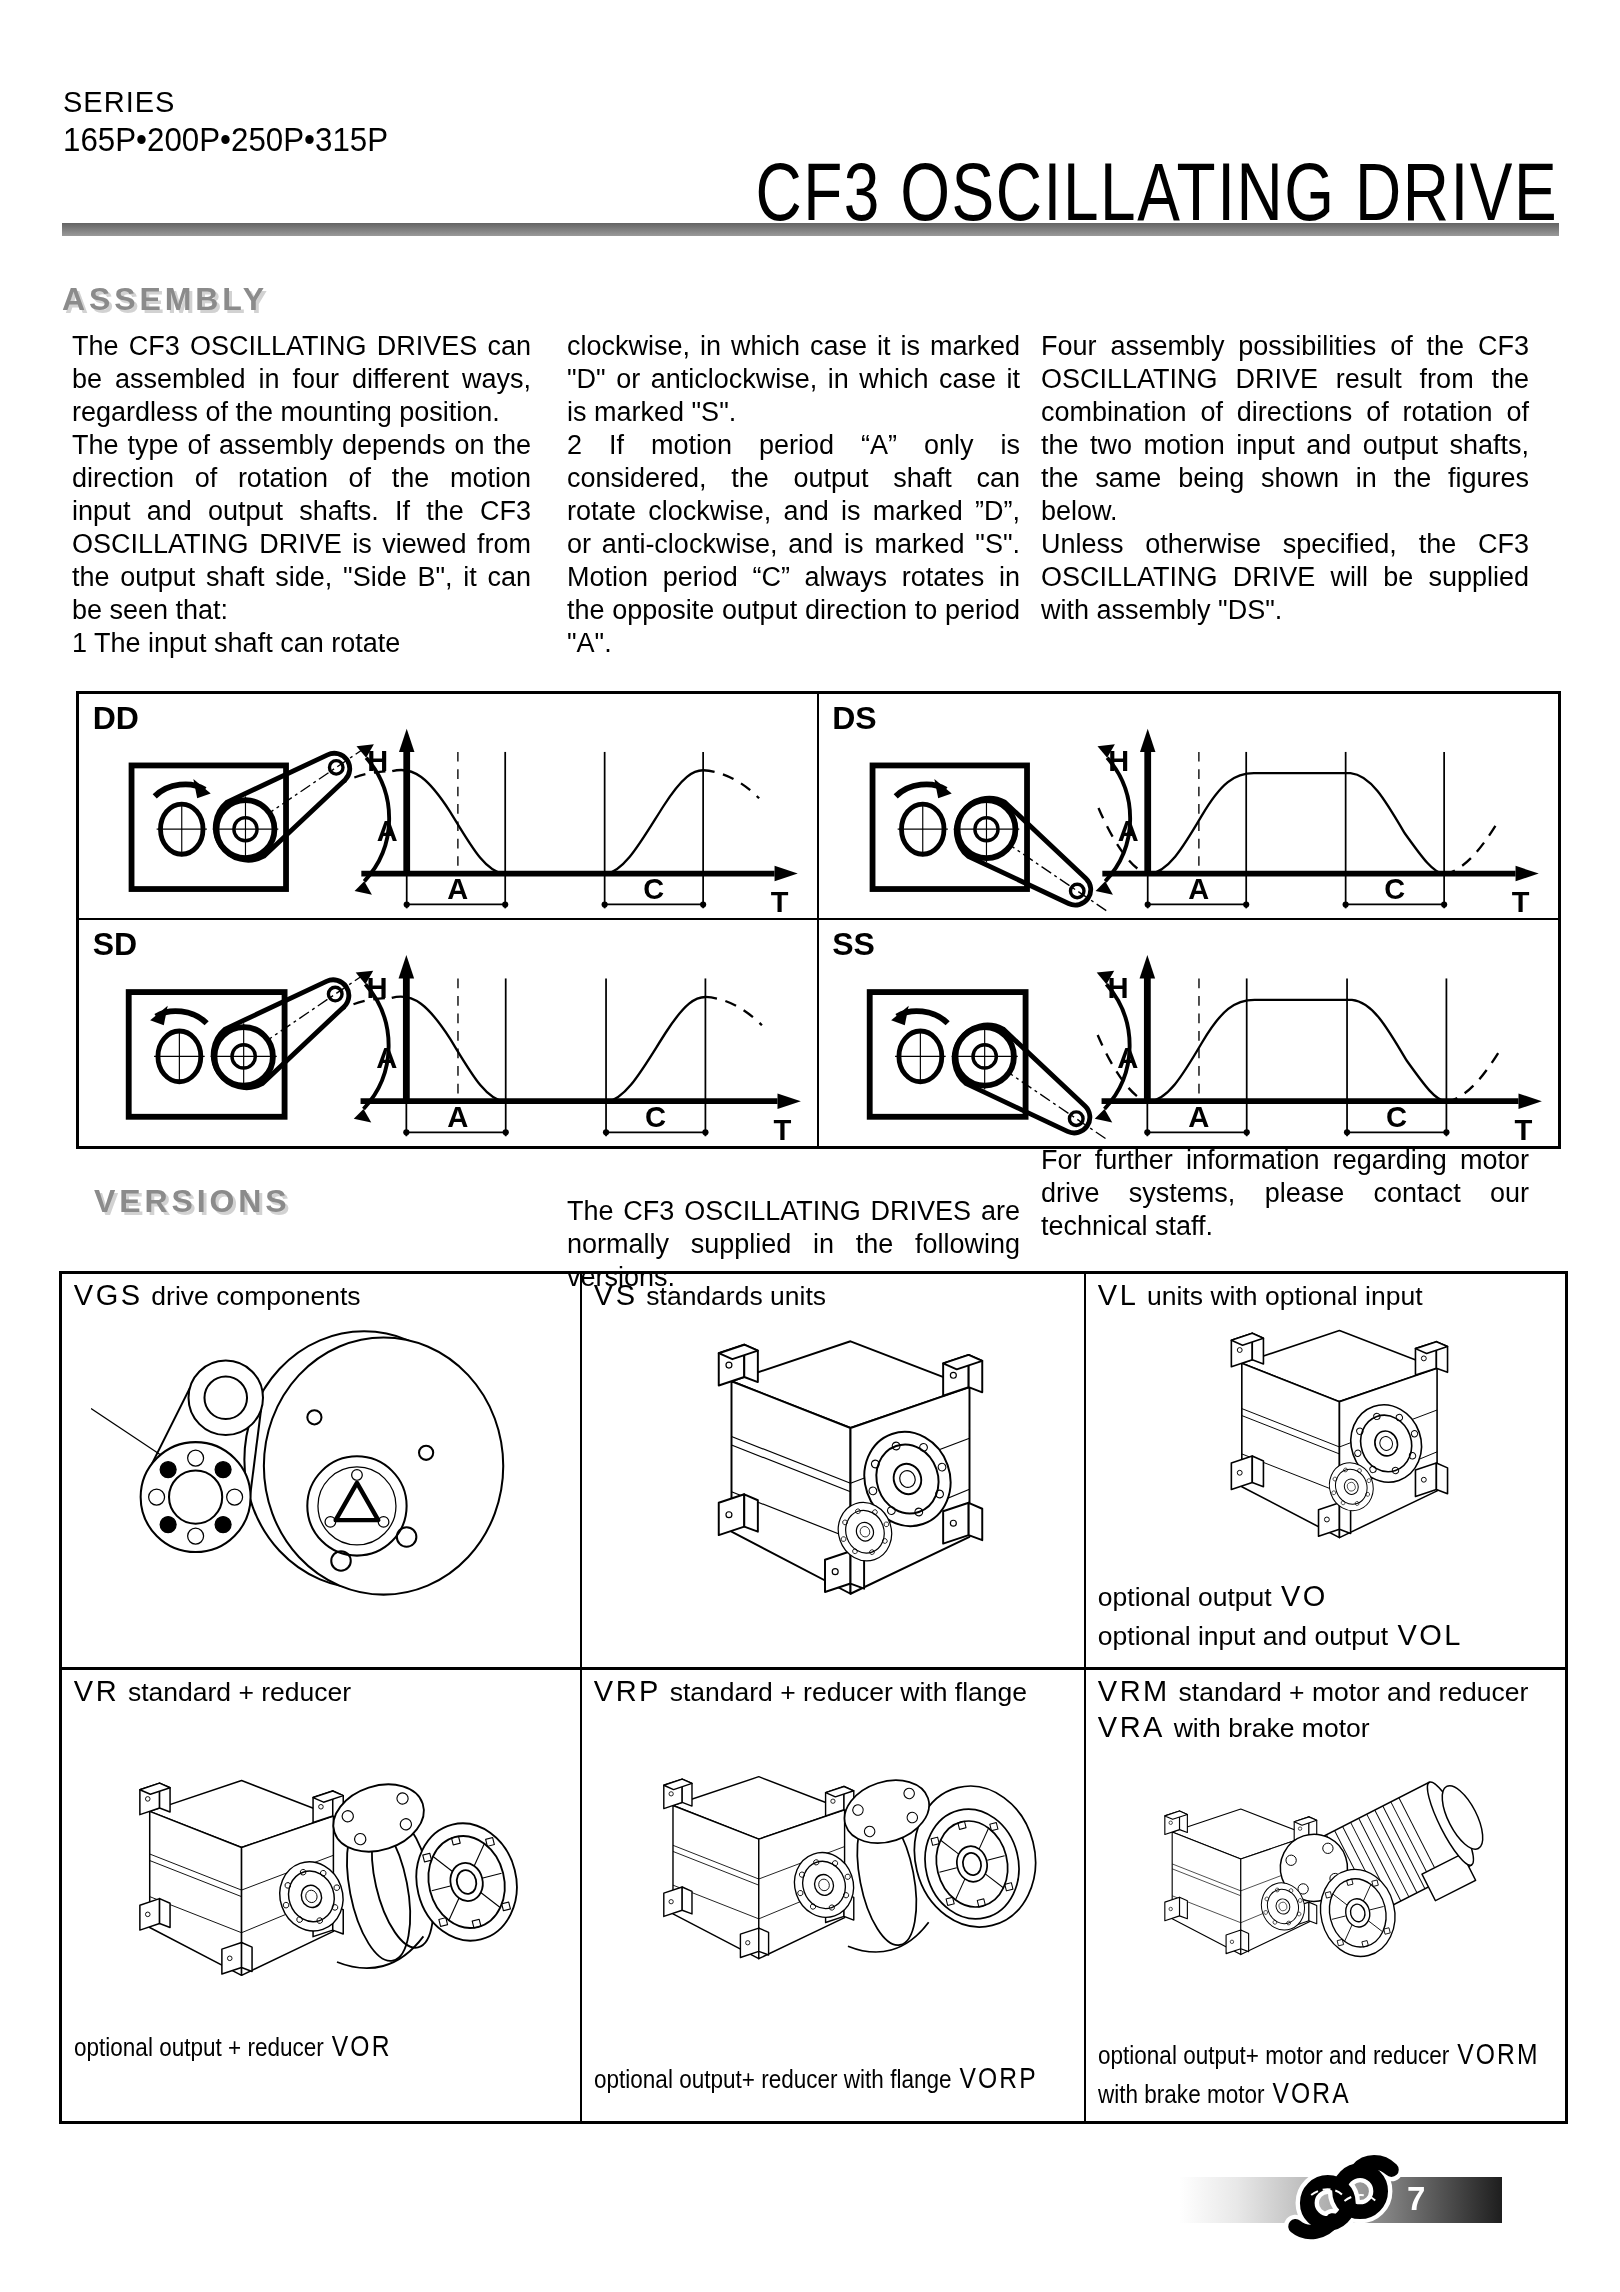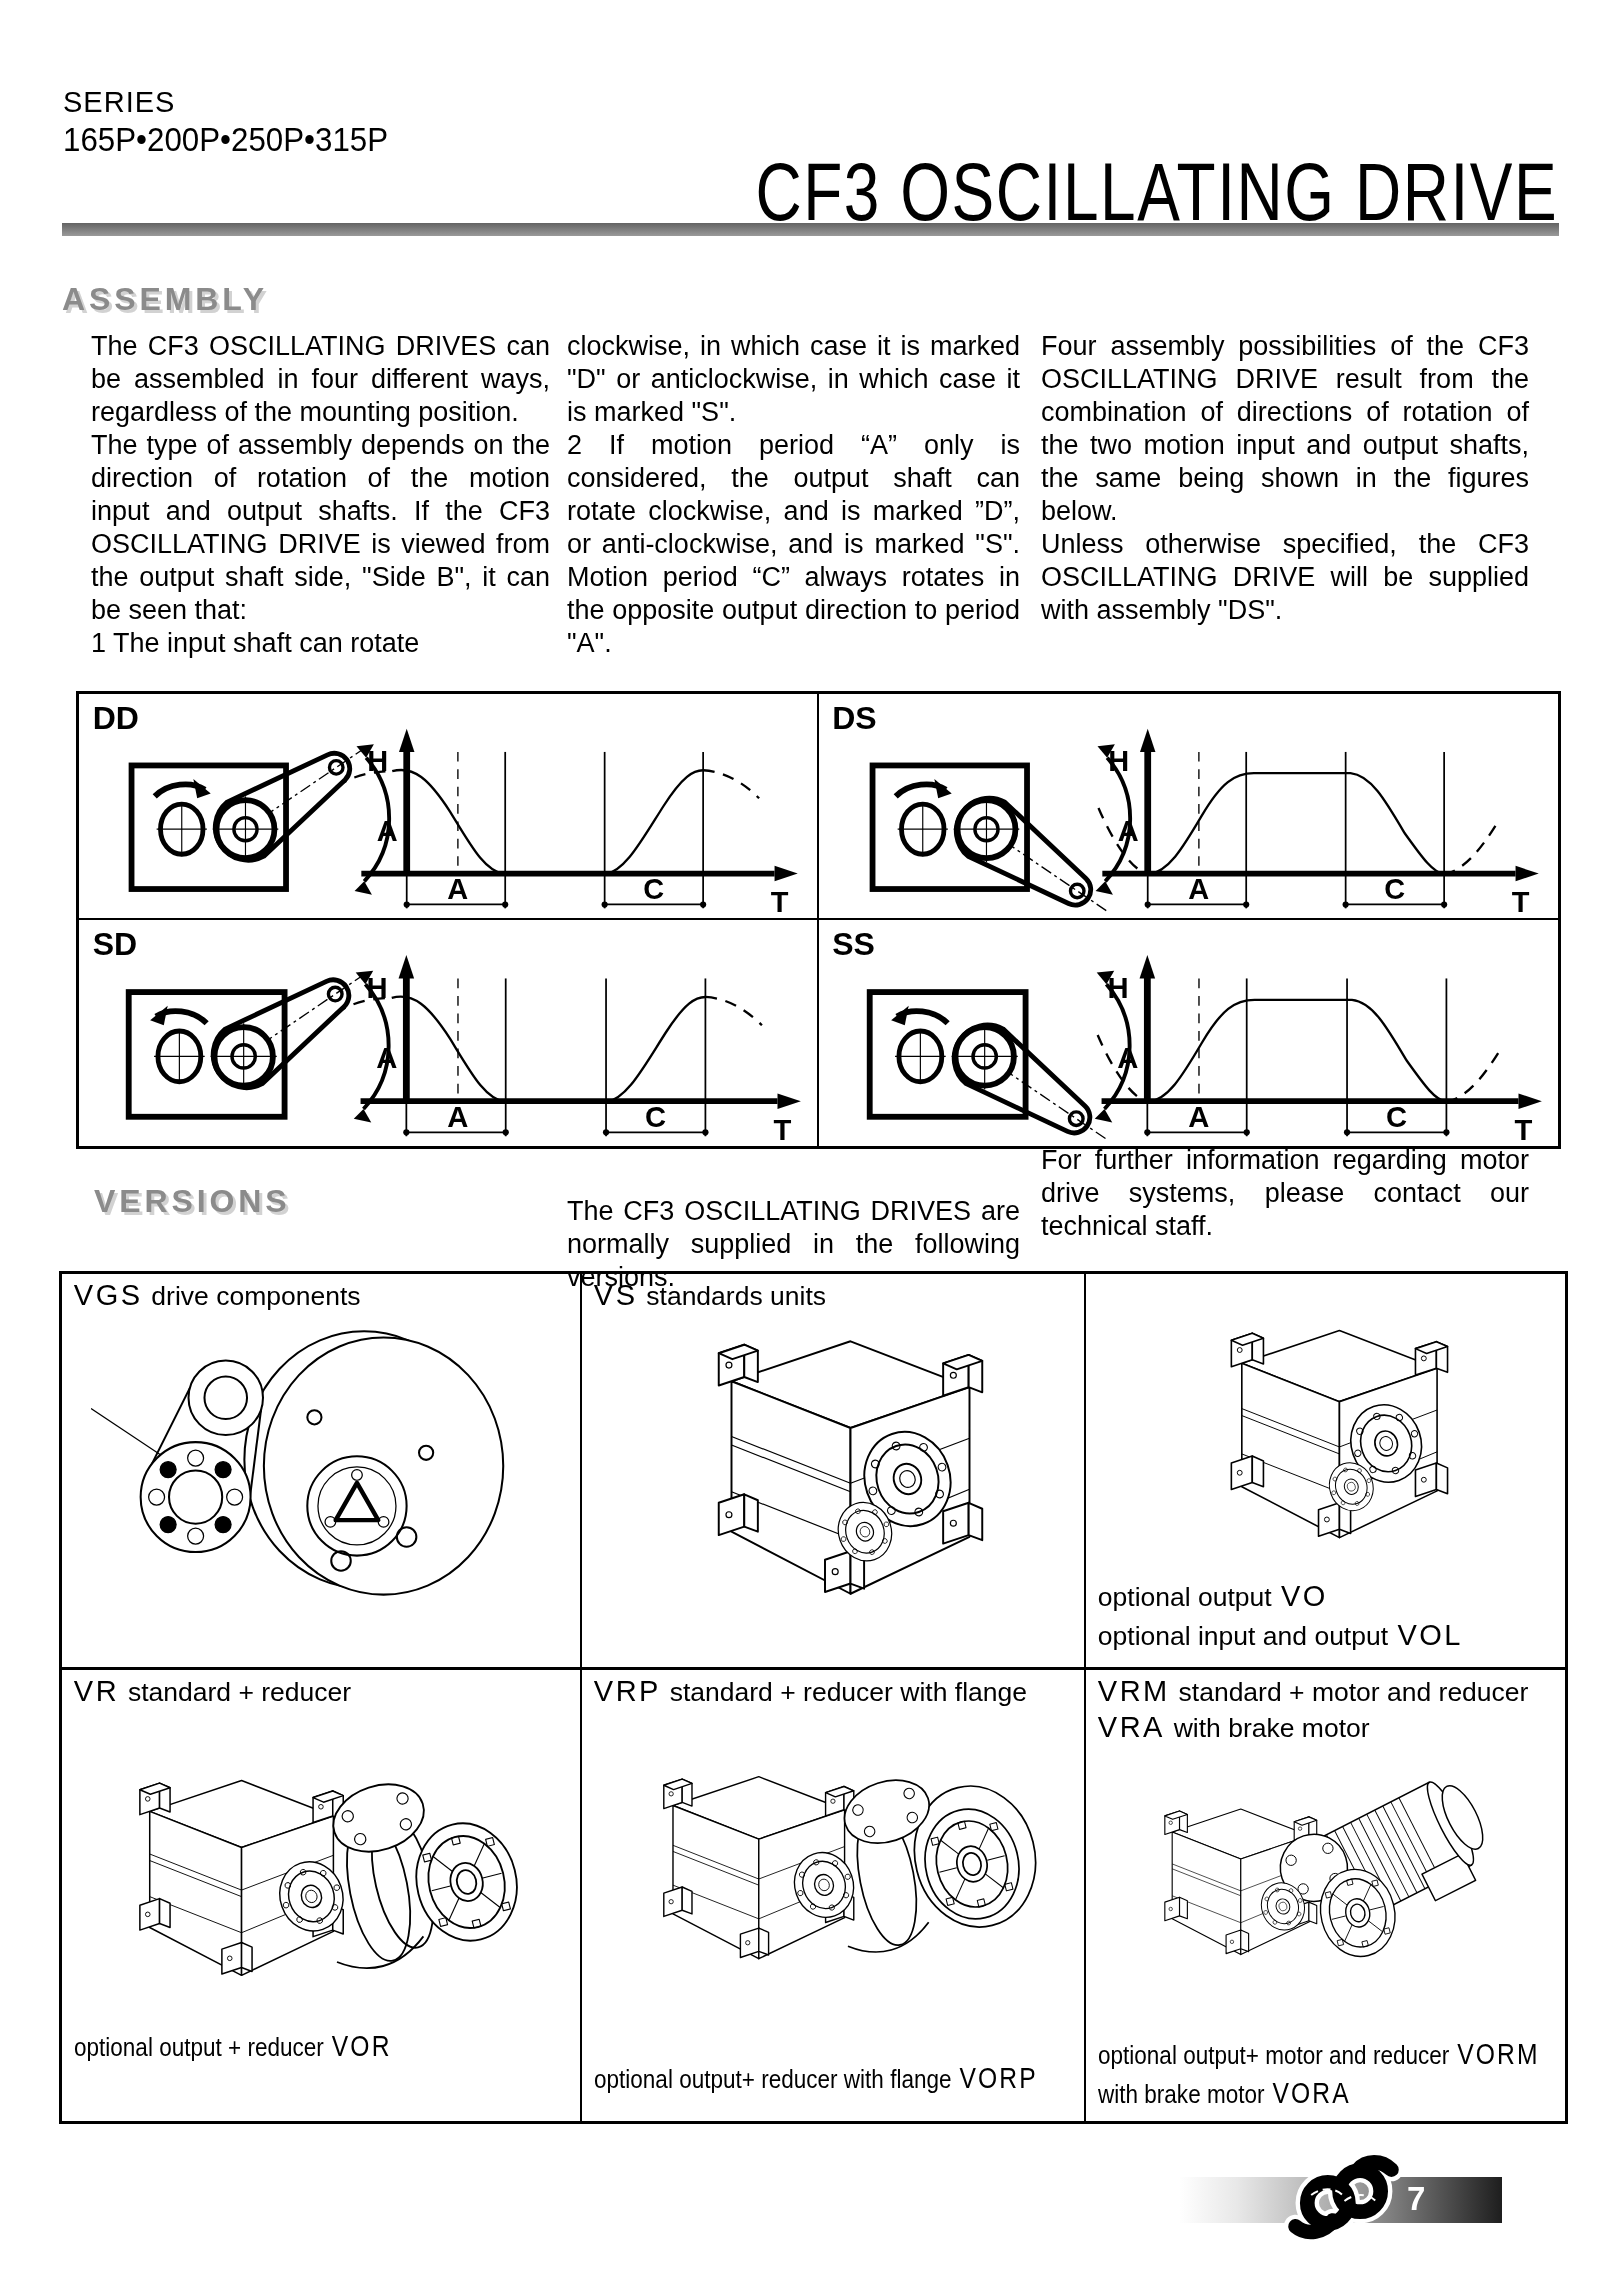--- a/index.html
+++ b/index.html
@@ -10,21 +10,21 @@
   .series-label{left:63px;top:86px;font-size:29px;letter-spacing:1px;}
   .series-models{left:63px;top:120px;font-size:34px;letter-spacing:0px;transform:scaleX(.92);transform-origin:left top;white-space:nowrap;}
   .doc-title{right:62px;top:145px;font-size:82px;font-weight:400;white-space:nowrap;transform:scaleX(.78);transform-origin:right top;letter-spacing:2px;}
   .title-rule{left:62px;top:223px;width:1497px;height:12.7px;background:linear-gradient(#636363,#9a9a9a);}
 
   .sec-heading{font-size:32px;font-weight:700;letter-spacing:3.9px;color:#8b8b8b;text-shadow:2.9px 2.9px 0 #d2d2d2;margin-top:28px;}
   .assembly-heading{left:62px;top:253px;}
   .versions-heading{left:94px;top:1155px;}
 
   .bodycol{font-size:27px;line-height:33px;text-align:justify;white-space:pre-line;}
-  .col1{left:91px;top:330px;width:459px;}
+  .col1{left:72px;top:330px;width:459px;}
   .col2{left:567px;top:330px;width:453px;}
   .col3{left:1041px;top:330px;width:488px;}
   .introcol{font-size:27px;line-height:33px;text-align:justify;margin-top:40px;}
   .intro1{left:567px;top:1155px;width:453px;}
   .intro2{left:1041px;top:1104px;width:488px;}
 
   
   .assembly-fig{left:76px;top:691px;width:1485px;height:458px;border:3.9px solid #000;display:grid;grid-template-columns:1fr 1fr;grid-template-rows:1fr 1fr;box-sizing:border-box;}
   .quad{position:relative;}
   .quad.q0{border-right:2.9px solid #000;border-bottom:2.9px solid #000;}
@@ -477,20 +477,23 @@
     <div class="vart">
       <svg width="421" height="323" viewBox="0 0 430 380">
         <use href="#gbox"></use>
         <use href="#flange" transform="translate(302,200) rotate(-19)"></use>
         <use href="#flange" transform="translate(252,262) rotate(-19) scale(0.62)"></use>
       </svg>
     </div>
   </div>
 
   <div class="vcell bb">
+    <div class="vhead">
+      <span class="code">VL</span><span>units with optional input</span>
+    </div>
     <div class="vart" style="bottom:108px">
       <svg width="353" height="265" viewBox="0 0 430 380">
         <use href="#gbox"></use>
         <use href="#flange" transform="translate(302,200) rotate(-19)"></use>
         <use href="#flange" transform="translate(252,262) rotate(-19) scale(0.62)"></use>
       </svg>
     </div>
     <div class="vcaps" style="bottom:11.8px">
       <div class="capline"><span>optional output </span><span class="code">VO</span></div>
       <div class="capline"><span>optional input and output </span><span class="code">VOL</span></div>

